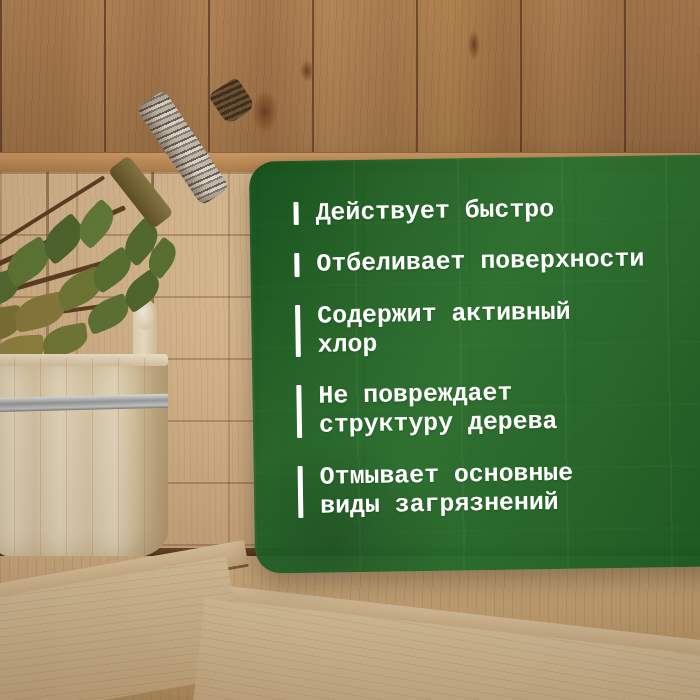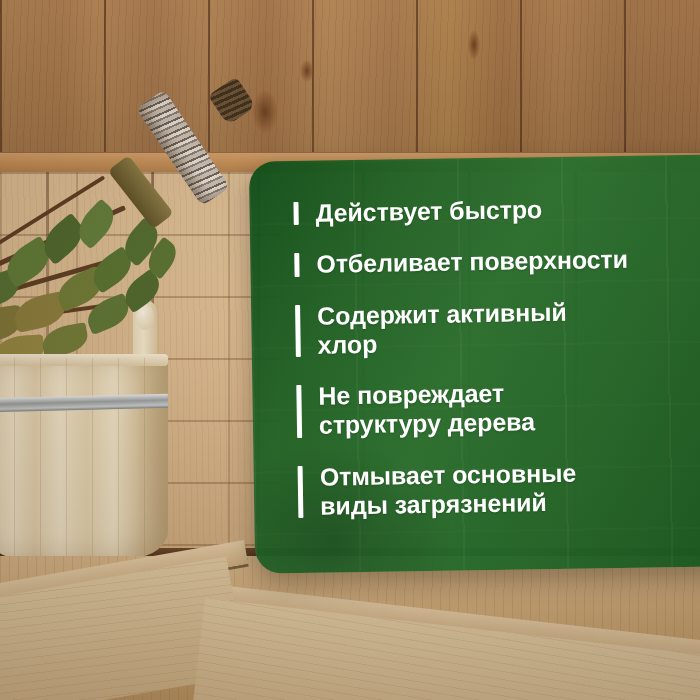--- a/index.html
+++ b/index.html
@@ -3,21 +3,21 @@
 <meta charset="utf-8">
 <title>Sauna product feature card</title>
 <style>
   html,body{margin:0;padding:0;background:#000;}
   *{box-sizing:border-box;}
 
   .stage{
     position:relative;
     width:700px; height:700px;
     overflow:hidden;
-    font-family:Liberation Sans, sans-serif;
+    font-family:Liberation Mono, monospace;
     background:#b5793f;
   }
 
   
   .photo{position:absolute;inset:0;overflow:hidden;}
 
   
   .wall-top{
     position:absolute;left:0;top:0;width:700px;height:160px;
     background:

